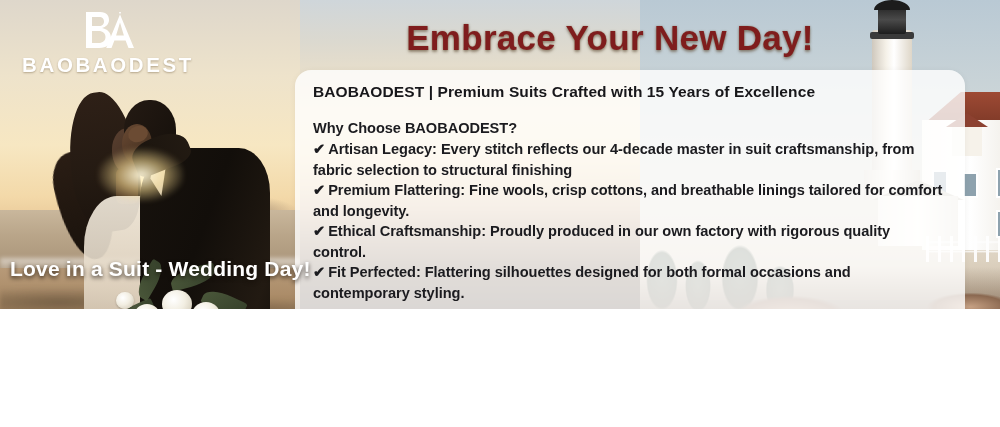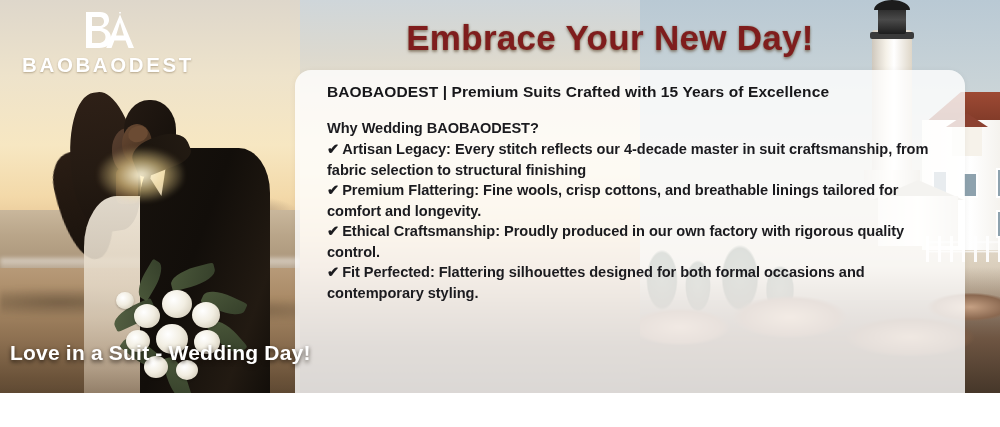--- a/index.html
+++ b/index.html
@@ -7,21 +7,21 @@
     padding: 0;
     background: #ffffff;
   }
   body {
     font-family: "Liberation Sans", sans-serif;
   }
 
   .banner {
     position: relative;
     width: 1000px;
-    height: 393px;
+    height: 309px;
     overflow: hidden;
     background: #cdbfa8;
   }
 
   
   .bg-scene {
     position: absolute;
     inset: 0;
     overflow: hidden;
   }
@@ -297,21 +297,21 @@
 
   
   .panel {
     position: absolute;
     left: 295px; top: 70px;
     width: 670px; height: 340px;
     background: rgba(255,255,255,.80);
     border-radius: 16px;
     box-shadow: 0 1px 6px rgba(0,0,0,.06);
     box-sizing: border-box;
-    padding: 13px 22px 10px 32px;
+    padding: 13px 22px 10px 18px;
   }
 
   .panel-heading {
     font-size: 15.5px;
     font-weight: bold;
     color: #17171a;
     letter-spacing: .1px;
     margin: 0 0 16px 0;
     line-height: 1.2;
   }
@@ -467,21 +467,21 @@
     </div>
     <div class="logo-word">BAOBAODEST</div>
   </div>
 
   <div class="headline">Embrace Your New Day!</div>
 
   <div class="panel">
     <div class="panel-heading">BAOBAODEST | Premium Suits Crafted with 15 Years of Excellence</div>
 
     <div class="panel-body">
-      <p class="spaced">Why Wedding BAOBAODEST?</p>
+      <p class="spaced">Why Choose BAOBAODEST?</p>
 
       <p>
         <span class="check">✔</span><span>Artisan Legacy: Every stitch reflects our 4-decade master in suit craftsmanship, from fabric selection to structural finishing</span>
       </p>
       <p>
         <span class="check">✔</span><span>Premium Flattering: Fine wools, crisp cottons, and breathable linings tailored for comfort and longevity.</span>
       </p>
       <p>
         <span class="check">✔</span><span>Ethical Craftsmanship: Proudly produced in our own factory with rigorous quality control.</span>
       </p>

